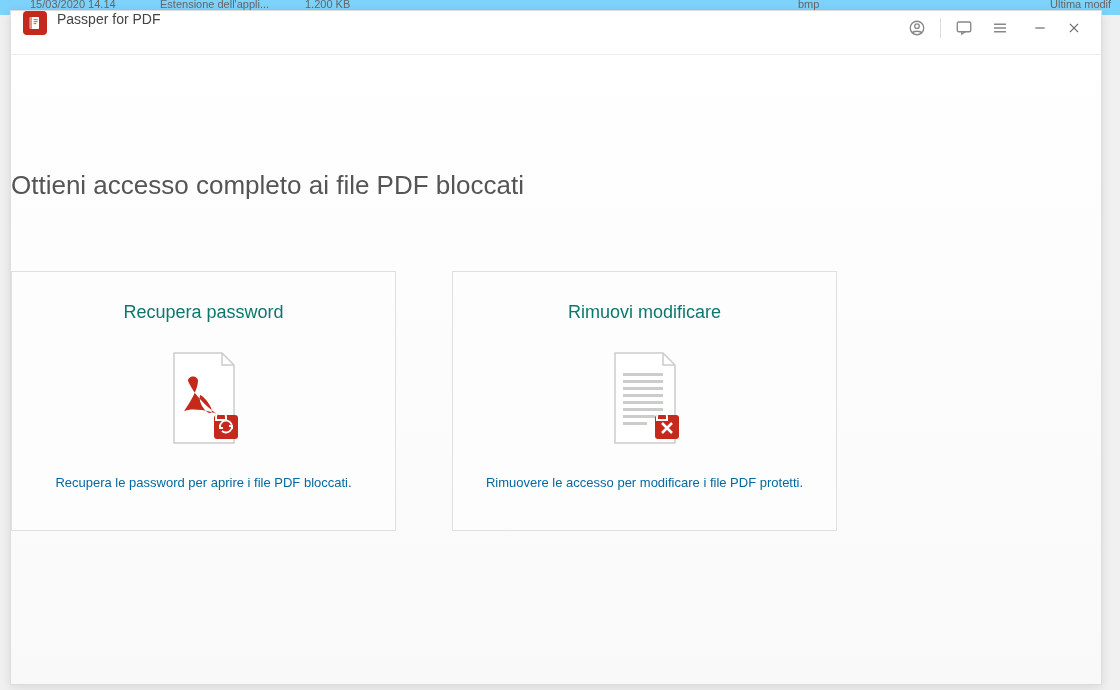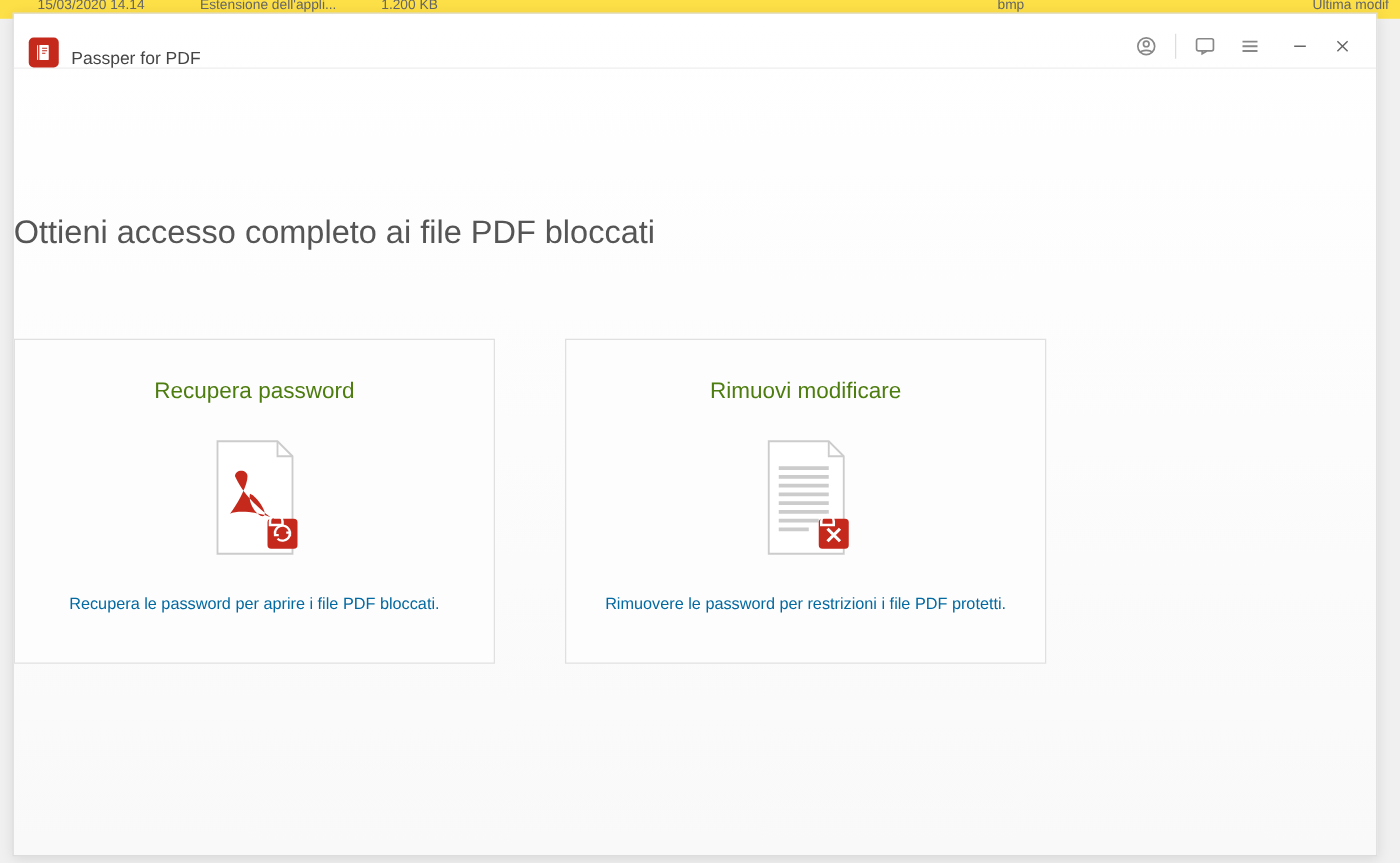--- a/index.html
+++ b/index.html
@@ -14,21 +14,21 @@
       height: 690px;
       overflow: hidden;
       position: relative;
     }
     .background-window {
       position: absolute;
       top: 0;
       left: 0;
       right: 0;
       height: 15px;
-      background: #fde047;
+      background: #7dd3fc;
       font-size: 10px;
       color: #555;
       display: flex;
       padding: 0 8px;
     }
     .bg-text {
       position: absolute;
       font-size: 11px;
       color: #666;
       white-space: nowrap;
@@ -41,21 +41,21 @@
       bottom: 5px;
       background: linear-gradient(to bottom, #ffffff 0%, #fcfcfc 50%, #f9f9f9 100%);
       border: 1px solid #ddd;
       box-shadow: 0 2px 10px rgba(0,0,0,0.1);
       display: flex;
       flex-direction: column;
     }
     .title-bar {
       height: 44px;
       display: flex;
-      align-items: flex-end;
+      align-items: flex-start;
       padding: 0 12px;
       border-bottom: 1px solid #eee;
     }
     .app-icon {
       width: 24px;
       height: 24px;
       background: #c4291c;
       border-radius: 4px;
       margin-right: 10px;
       position: relative;
@@ -135,21 +135,21 @@
       background: #fdfdfd;
       display: flex;
       flex-direction: column;
       align-items: center;
       padding-top: 30px;
       cursor: pointer;
       transition: box-shadow 0.2s;
     }
     .card-title {
       font-size: 18px;
-      color: #4d7c0f;
+      color: #0f766e;
       margin-bottom: 28px;
     }
     .card-icon {
       width: 76px;
       height: 96px;
       margin-bottom: 28px;
       position: relative;
     }
     .card-desc {
       font-size: 13px;
@@ -256,18 +256,18 @@
             <rect x="16" y="57" width="40" height="3" fill="#ccc"></rect>
             <rect x="16" y="64" width="32" height="3" fill="#ccc"></rect>
             <rect x="16" y="71" width="24" height="3" fill="#ccc"></rect>
 
             <rect x="48" y="64" width="24" height="24" rx="3" fill="#c4291c"></rect>
             <path d="M60 66 a5 5 0 0 0 -10 0 v3 h10 z" fill="none" stroke="#fff" stroke-width="2"></path>
 
             <path d="M55 72 L65 82 M65 72 L55 82" stroke="#fff" stroke-width="2.5"></path>
           </svg>
         </div>
-        <div class="card-desc">Rimuovere le password per restrizioni i file PDF protetti.</div>
+        <div class="card-desc">Rimuovere le accesso per modificare i file PDF protetti.</div>
       </div>
 
     </div>
   </div>
 </div>
 
 </body></html>

